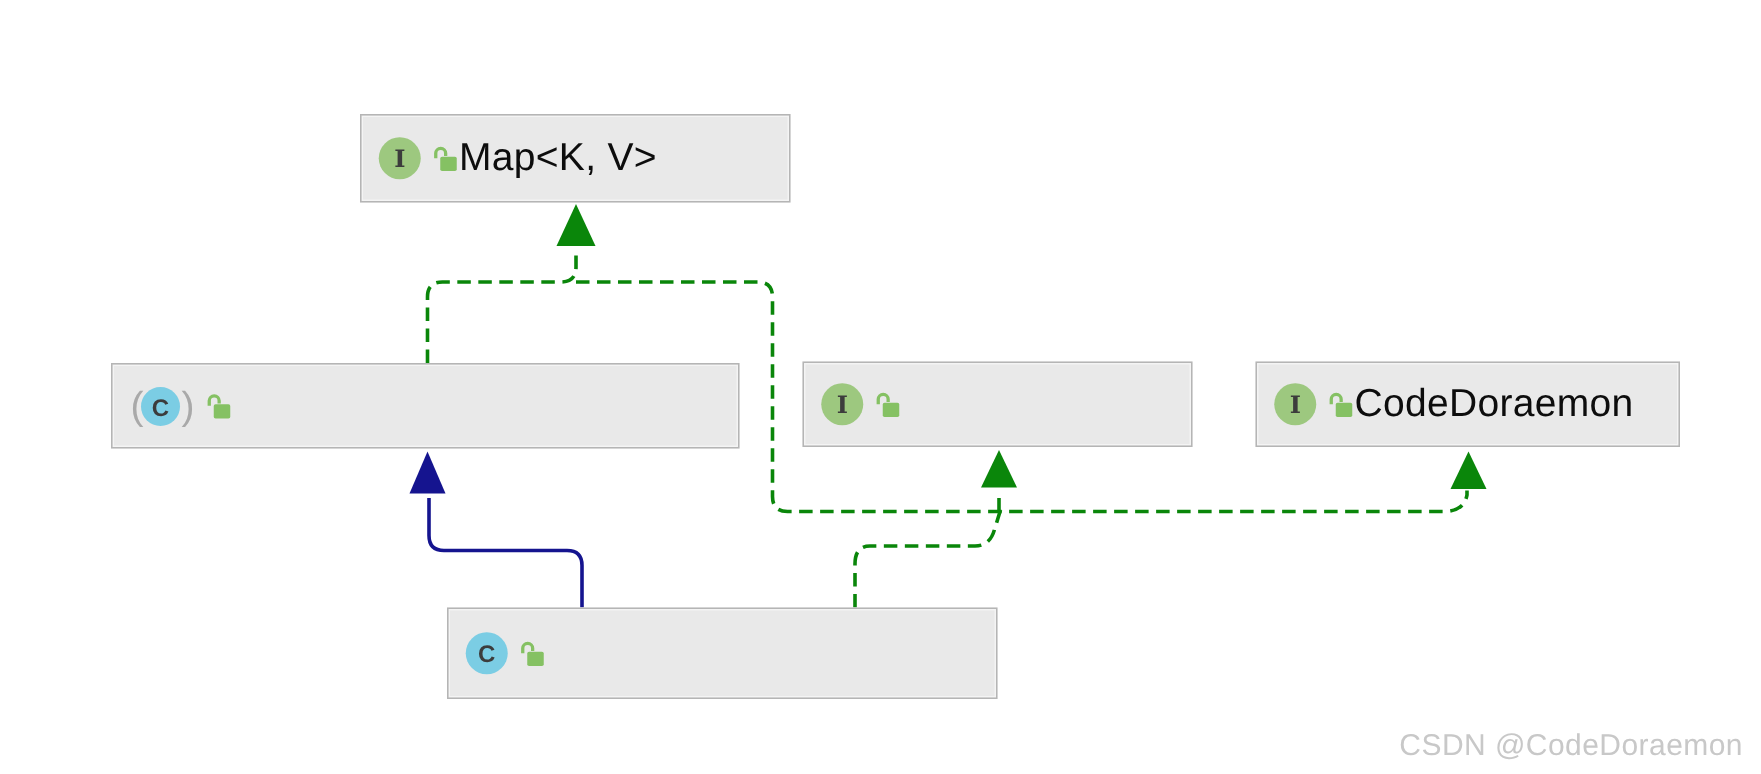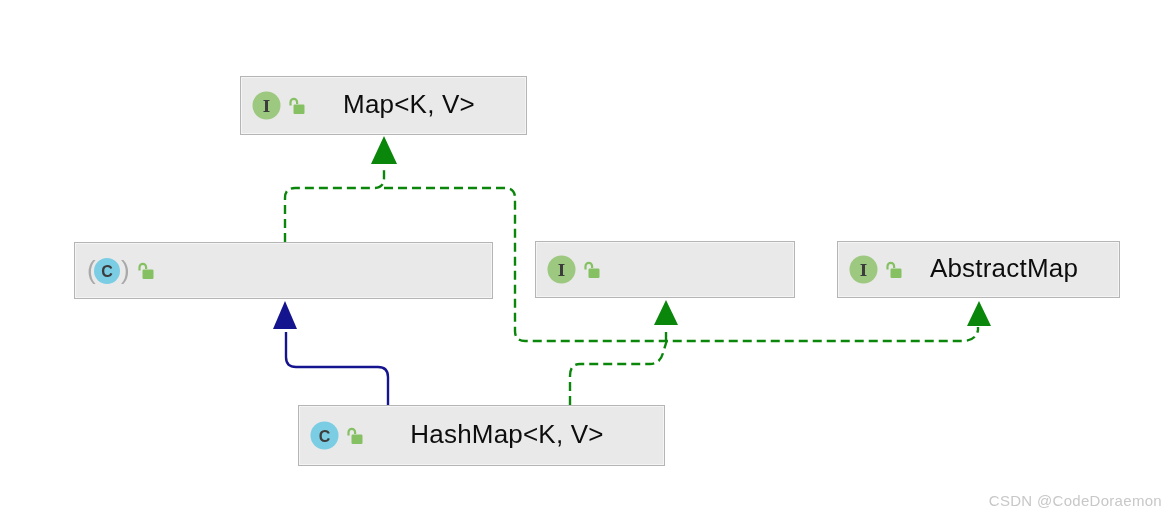--- a/index.html
+++ b/index.html
@@ -49,21 +49,20 @@
     padding-right: 14px;
   }
   .node .icons {
     display: flex;
     align-items: center;
     gap: 6px;
     flex: 0 0 auto;
   }
   .node .label {
     flex: 1 1 auto;
-    text-align: center;
     font-size: 26px;
     color: var(--label-text, #0d0d0d);
     letter-spacing: 0.2px;
     white-space: nowrap;
     padding-bottom: 2px;
   }
   .icon-svg { display: block; }
   .icon-letter {
     font-family: "DejaVu Serif", serif;
     font-weight: bold;
@@ -82,21 +81,21 @@
   #node-map          { left: 240px; top: 76px;  width: 287px; height: 59px; }
   #node-abstractmap  { left: 74px;  top: 242px; width: 419px; height: 57px; }
   #node-cloneable    { left: 535px; top: 241px; width: 260px; height: 57px; }
   #node-serializable { left: 837px; top: 241px; width: 283px; height: 57px; }
   #node-hashmap      { left: 298px; top: 405px; width: 367px; height: 61px; }
 
   .watermark {
     position: absolute;
     right: 12px;
     bottom: 7px;
-    font-size: 15px;
+    font-size: 20px;
     color: var(--watermark-gray, #c8c8c8);
     letter-spacing: 0.3px;
   }
 </style>
 </head>
 <body>
 
 <div class="canvas">
 
   <svg class="edge-layer" viewBox="0 0 1174 516">
@@ -161,32 +160,31 @@
     <span class="icons">
       <svg class="icon-svg" width="29" height="29" viewBox="0 0 29 29">
         <circle cx="14.5" cy="14.5" r="14" fill="var(--interface-icon-green)"></circle>
         <text class="icon-letter" x="14.5" y="20.5" font-size="16" text-anchor="middle">I</text>
       </svg>
       <svg class="icon-svg" width="19" height="20" viewBox="0 0 19 20">
         <path d="M3.5 9.5 V6.2 a3.3 3.3 0 0 1 6.6 0 V8" fill="none" stroke="var(--lock-icon-green)" stroke-width="2.2"></path>
         <rect x="6.5" y="8.5" width="11" height="9.5" rx="1.2" fill="var(--lock-icon-green)"></rect>
       </svg>
     </span>
-    <span class="label">AbstractMap</span>
+    <span class="label">CodeDoraemon</span>
   </div>
 
   <div class="node" id="node-hashmap">
     <span class="icons">
       <svg class="icon-svg" width="29" height="29" viewBox="0 0 29 29">
         <circle cx="14.5" cy="14.5" r="14" fill="var(--class-icon-blue)"></circle>
         <text class="icon-letter-sans" x="14.5" y="20.5" font-size="16" text-anchor="middle">C</text>
       </svg>
       <svg class="icon-svg" width="19" height="20" viewBox="0 0 19 20">
         <path d="M3.5 9.5 V6.2 a3.3 3.3 0 0 1 6.6 0 V8" fill="none" stroke="var(--lock-icon-green)" stroke-width="2.2"></path>
         <rect x="6.5" y="8.5" width="11" height="9.5" rx="1.2" fill="var(--lock-icon-green)"></rect>
       </svg>
     </span>
-    <span class="label">HashMap&lt;K, V&gt;</span>
   </div>
 
   <div class="watermark">CSDN @CodeDoraemon</div>
 
 </div>
 
 </body></html>

